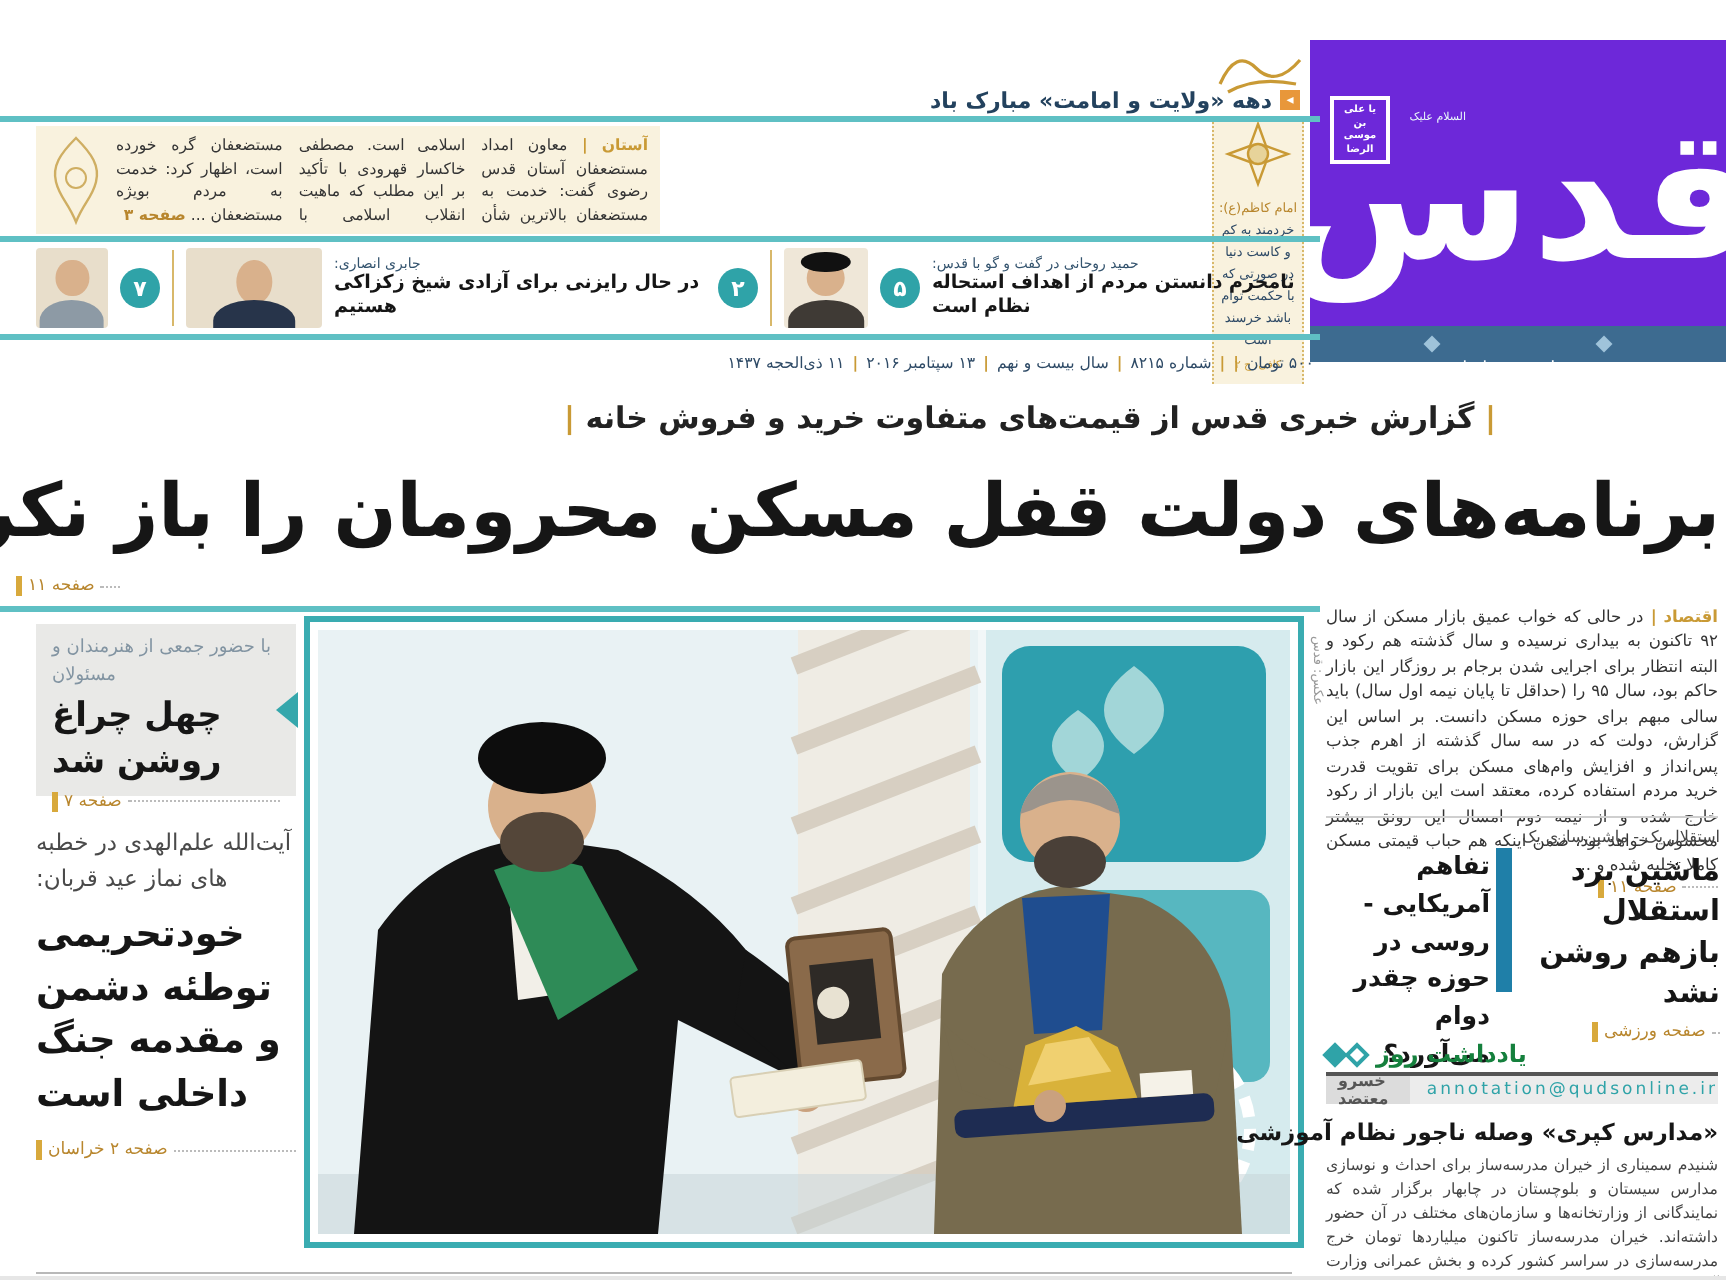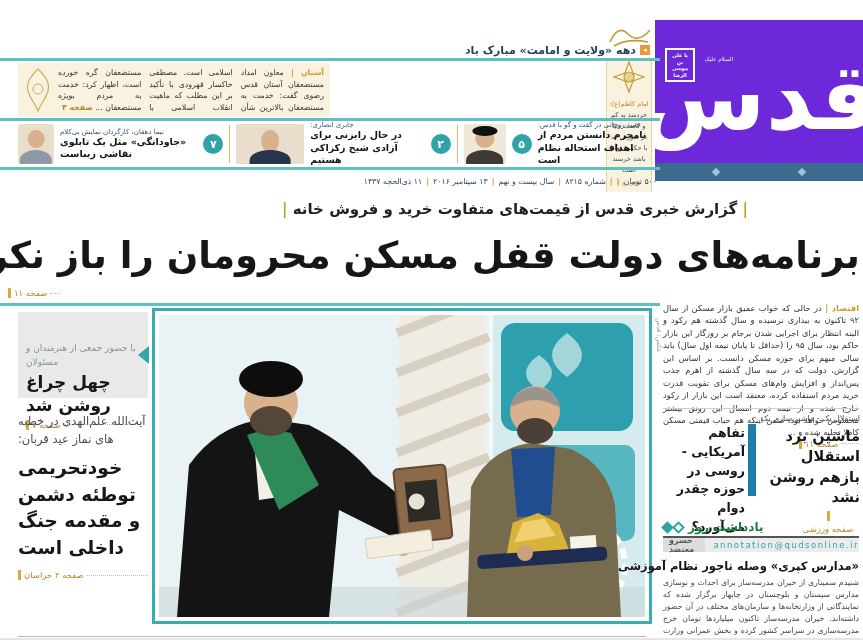--- a/index.html
+++ b/index.html
@@ -80,24 +80,20 @@
   </div>
 
   <div class="abs rule" style="left:0;top:118px;width:660px;"></div>
 
   <div class="abs" style="left:18px;top:122px;width:634px;height:44px;display:flex;align-items:center;gap:6px;direction:ltr;">
 
     <div class="avatar" style="width:36px;height:40px;">
       <div class="head"></div>
         <div class="body" style="background:#8d9aa5;"></div>
     </div>
-    <div style="flex:1.2;direction:rtl;text-align:left;">
-      <div class="kick" style="font-size:7px;">نیما دهقان، کارگردان نمایش بی‌کلام</div>
-      <div class="hl" style="font-size:9.5px;line-height:1.3;">«جاودانگی» مثل یک تابلوی نقاشی زیباست</div>
-    </div>
     <div class="badge">۷</div>
     <div class="vdiv" style="height:38px;"></div>
 
     <div class="avatar" style="width:68px;height:40px;">
       <div class="head" style="width:26%;height:56%;"></div>
         <div class="body" style="width:60%;background:#27344a;"></div>
     </div>
     <div style="flex:1;direction:rtl;text-align:left;">
       <div class="kick" style="font-size:7px;">جابری انصاری:</div>
       <div class="hl" style="font-size:9.5px;line-height:1.3;">در حال رایزنی برای آزادی شیخ زکزاکی هستیم</div>
@@ -202,21 +198,21 @@
         <path d="M348 236 L356 206 L382 198 L402 210 L410 236 Z" fill="#d9b23a"></path>
         <path d="M356 226 L366 206 L388 204 L398 222 Z" fill="#f0d070"></path>
         <rect x="412" y="224" width="26" height="12" fill="#f5f2e8"></rect>
       </g>
       <circle cx="366" cy="238" r="8" fill="#caa17e"></circle>
     </svg>
   </div>
   <div class="abs" style="left:655px;top:318px;writing-mode:vertical-rl;font-size:6.5px;color:#9a9a9a;">عکس: قدس</div>
 
   <div class="abs" style="left:18px;top:312px;width:130px;height:86px;background:#e9e9e7;padding:6px 8px;text-align:left;">
-    <div class="kick" style="color:#8294a2;font-size:9px;line-height:1.5;margin-top:24px;">با حضور جمعی از هنرمندان و مسئولان</div>
+    <div class="kick" style="color:#8294a2;font-size:9px;line-height:1.5;">با حضور جمعی از هنرمندان و مسئولان</div>
     <div class="hl" style="font-size:17px;line-height:1.35;margin-top:2px;">چهل چراغ روشن شد</div>
     <div class="pref" style="direction:ltr;margin-top:3px;">
       <span class="b"></span>
         <span>صفحه ۷</span>
         <span class="lead"></span>
     </div>
     <div style="position:absolute;right:-1px;top:34px;width:0;height:0;border-top:9px solid transparent;border-bottom:9px solid transparent;border-right:11px solid #35a7ac;"></div>
   </div>
 
   <div class="abs" style="left:18px;top:412px;width:130px;height:214px;text-align:left;">
@@ -240,21 +236,21 @@
       <span class="b"></span>
         <span>صفحه ۱۱</span>
         <span class="lead"></span>
     </div>
   </div>
   <div class="abs" style="left:663px;top:408px;width:196px;height:1px;background:#cfcfcf;"></div>
 
   <div class="abs" style="left:760px;top:414px;width:100px;height:96px;text-align:right;">
     <div style="font-size:8px;color:#444;">استقلال یک - ماشین‌سازی یک</div>
     <div class="hl" style="font-size:14.5px;line-height:1.4;margin-top:3px;">ماشین برد استقلال بازهم روشن نشد</div>
-    <div class="pref" style="direction:ltr;width:64px;margin-top:4px;flex-direction:column;">
+    <div class="pref" style="direction:ltr;width:64px;margin-top:4px;">
       <span class="b"></span>
         <span>صفحه ورزشی</span>
         <span class="lead"></span>
     </div>
   </div>
   <div class="abs" style="left:748px;top:424px;width:8px;height:72px;background:#1f7fa8;"></div>
   <div class="abs" style="left:663px;top:424px;width:82px;height:86px;text-align:right;">
     <div class="hl" style="font-size:12.5px;line-height:1.5;">تفاهم آمریکایی - روسی در حوزه چقدر دوام می‌آورد؟</div>
     <div class="pref" style="direction:ltr;width:52px;margin-top:4px;">
       <span class="b"></span>

